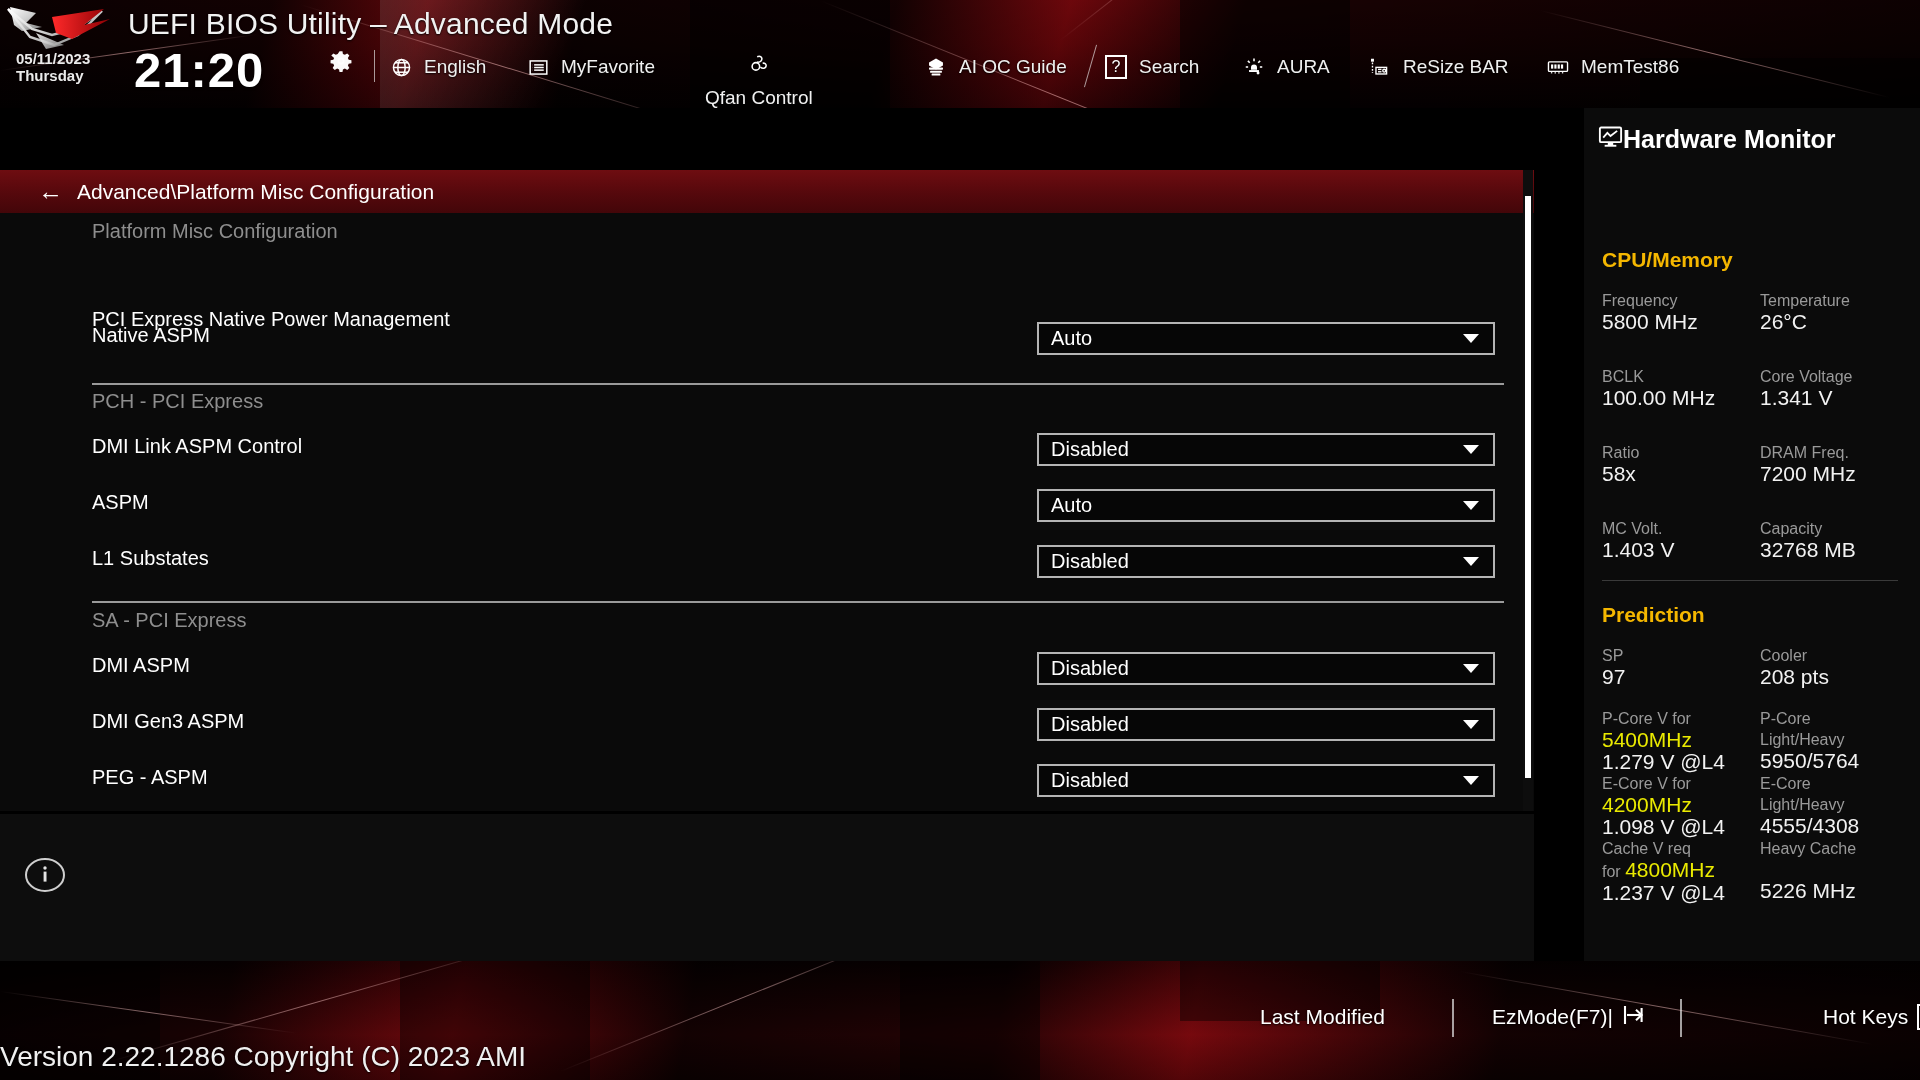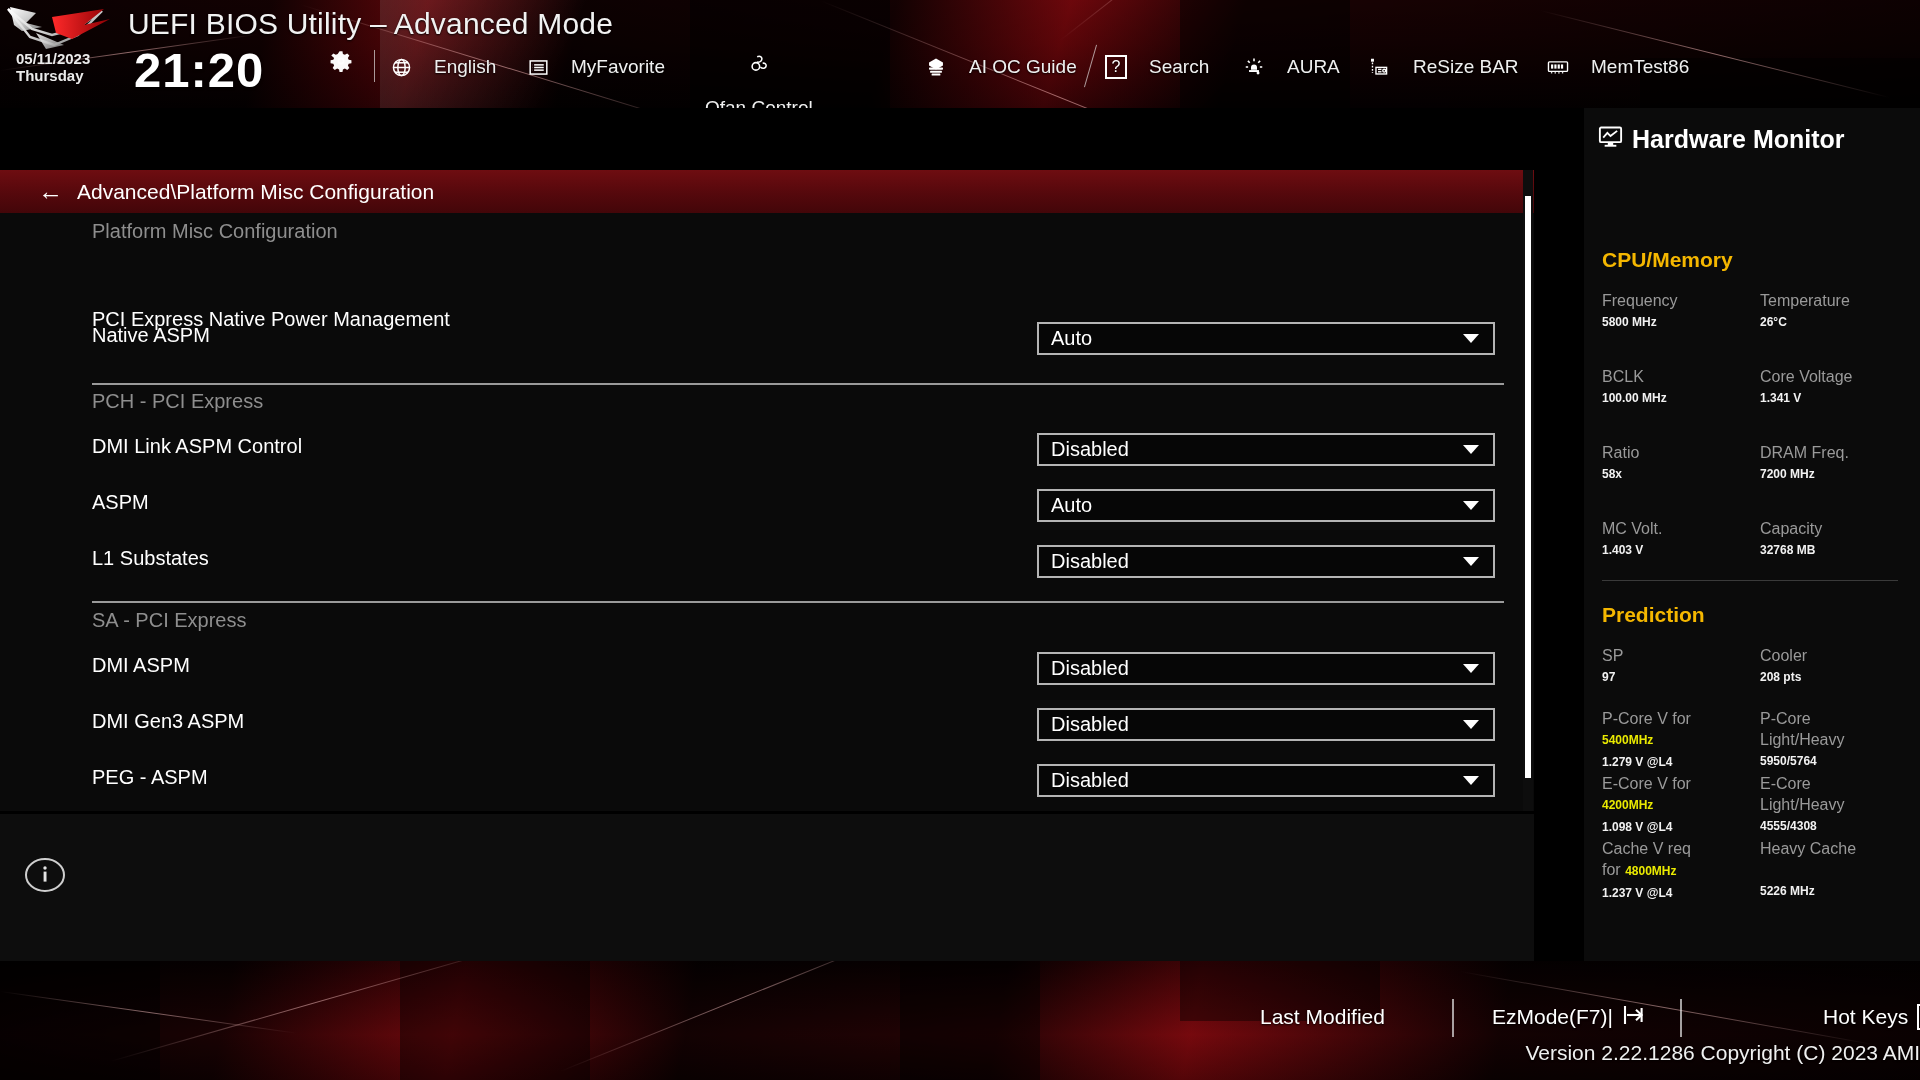--- a/index.html
+++ b/index.html
@@ -49,21 +49,21 @@
     line-height: 44px; text-shadow: 0 1px 3px rgba(0,0,0,.8);
   }
   .clock-gear { position: absolute; left: 330px; top: 50px; width: 22px; height: 22px; }
 
   .sep-v {
     position: absolute; width: 1px; background: rgba(235,235,235,.65);
   }
 
   .tool-item {
     position: absolute; top: 53px; height: 28px;
-    display: flex; align-items: center; gap: 22px;
+    display: flex; align-items: center; gap: 12px;
     color: #f0f0f0; font-size: 19px; white-space: nowrap;
     text-shadow: 0 1px 2px rgba(0,0,0,.9);
   }
   .tool-item .ico { display: inline-flex; width: 22px; height: 22px; align-items: center; justify-content: center; }
 
   
   .tabbar {
     position: absolute; left: 0; top: 108px; width: 1582px; height: 62px;
     background: #111111;
     border-bottom: 2px solid #3d0508;
@@ -120,29 +120,29 @@
   }
   .info-icon { position: absolute; left: 24px; top: 43px; width: 42px; height: 36px; }
 
   
   .hwpanel {
     position: absolute; left: 1582px; top: 108px; width: 338px; height: 853px;
     background: #0b0b0b; border-left: 2px solid #000;
   }
   .hw-title {
     position: absolute; left: 14px; top: 16px;
-    display: flex; align-items: center; gap: 9px;
+    display: flex; align-items: center; 
     font-size: 25px; color: #ffffff; font-weight: bold;
   }
   .hw-sect {
     position: absolute; left: 18px; font-size: 21px; color: #f5b700; font-weight: bold;
   }
   .hw-cell { position: absolute; width: 150px; }
   .hw-k { font-size: 16px; color: #9a9a9a; line-height: 21px; }
-  .hw-v { font-size: 12px; color: #f2f2f2; font-weight: bold; line-height: 22px; }
+  .hw-v { font-size: 21px; color: #f2f2f2; font-weight: normal; line-height: 22px; }
   .hw-v.yel { color: #eaea00; }
   .hw-rule { position: absolute; left: 18px; width: 296px; height: 1px; background: #3a3a3a; }
 
   
   .footer {
     position: absolute; left: 0; top: 961px; width: 1920px; height: 119px;
     background:
       linear-gradient(100deg, rgba(0,0,0,0.9) 0%, rgba(0,0,0,0.8) 12%, rgba(96,5,9,0.45) 24%, rgba(0,0,0,0.85) 36%, rgba(0,0,0,0.7) 52%, rgba(110,7,11,0.45) 62%, rgba(0,0,0,0.85) 78%, rgba(0,0,0,0.92) 100%),
       linear-gradient(180deg, #1a0103 0%, #4b0609 30%, #7d0b10 62%, #3d0406 100%);
     overflow: hidden;
@@ -153,22 +153,22 @@
   }
   .footer .blk { position:absolute; background: rgba(0,0,0,0.42); }
   .f-item {
     position: absolute; top: 1002px; height: 30px;
     display: flex; align-items: center; gap: 9px;
     color: #ffffff; font-size: 21px; white-space: nowrap;
     text-shadow: 0 1px 2px rgba(0,0,0,.9);
   }
   .f-sep { position: absolute; top: 999px; width: 2px; height: 38px; background: rgba(230,230,230,.7); }
   .version {
-    position: absolute; top: 1041px; width: 1920px; text-align: right;
-    color: #f0f0f0; font-size: 21px; text-shadow: 0 1px 2px rgba(0,0,0,.9);
+    position: absolute; top: 1041px; width: 1920px; text-align: left;
+    color: #f0f0f0; font-size: 28px; text-shadow: 0 1px 2px rgba(0,0,0,.9);
   }
   .keybox {
     border: 2px solid #fff; padding: 0 6px; font-size: 18px; line-height: 22px; color:#fff;
     display:inline-flex; align-items:center; justify-content:center; min-width: 24px; height: 26px;
   }
 </style>
 </head>
 <body>
 
 <div id="root">

